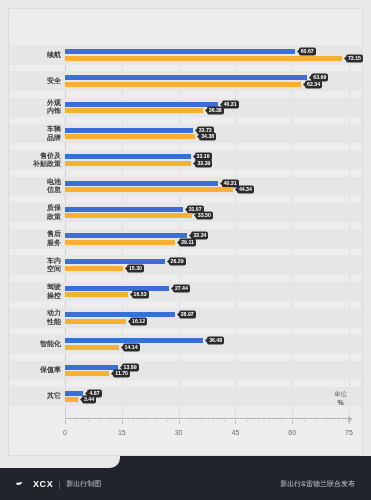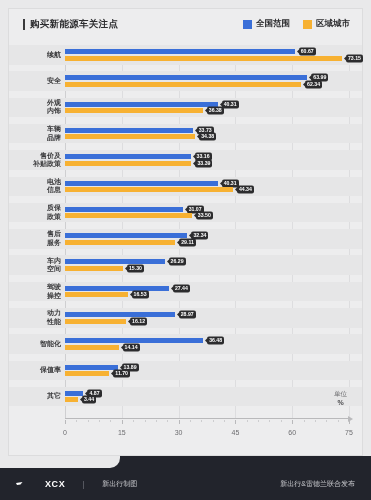--- a/index.html
+++ b/index.html
@@ -243,21 +243,21 @@
     height: 32px;
     display: flex;
     align-items: center;
     justify-content: space-between;
     padding: 0 16px;
     box-sizing: border-box;
   }
   #brand {
     display: flex;
     align-items: flex-end;
-    gap: 18px;
+    gap: 6px;
   }
   #brand-mark {
     width: 11px;
     height: 7px;
   }
   #brand-name {
     font-size: 9px;
     font-weight: bold;
     color: #ffffff;
     letter-spacing: .6px;
@@ -276,36 +276,20 @@
     color: #c9cace;
   }
 </style>
 </head>
 <body>
 
 <div id="page">
 
   <div id="card">
 
-    <div id="header">
-      <div id="title-wrap">
-        <div id="title-bar"></div>
-        <div id="title-text">购买新能源车关注点</div>
-      </div>
-      <div id="legend">
-        <div class="legend-item">
-          <span class="legend-swatch" style="background:#3a6fd8"></span>
-          <span class="legend-label">全国范围</span>
-        </div>
-        <div class="legend-item">
-          <span class="legend-swatch" style="background:#f7b132"></span>
-          <span class="legend-label">区域城市</span>
-        </div>
-      </div>
-    </div>
 
     <div id="plot">
       <div id="grid-layer">
           <div class="gridline axis0" style="left: 56px;"></div>
           <div class="gridline" style="left: 112.8px;"></div>
           <div class="gridline" style="left: 169.6px;"></div>
           <div class="gridline" style="left: 226.4px;"></div>
           <div class="gridline" style="left: 283.2px;"></div>
           <div class="gridline" style="left: 340px;"></div>
         </div>

